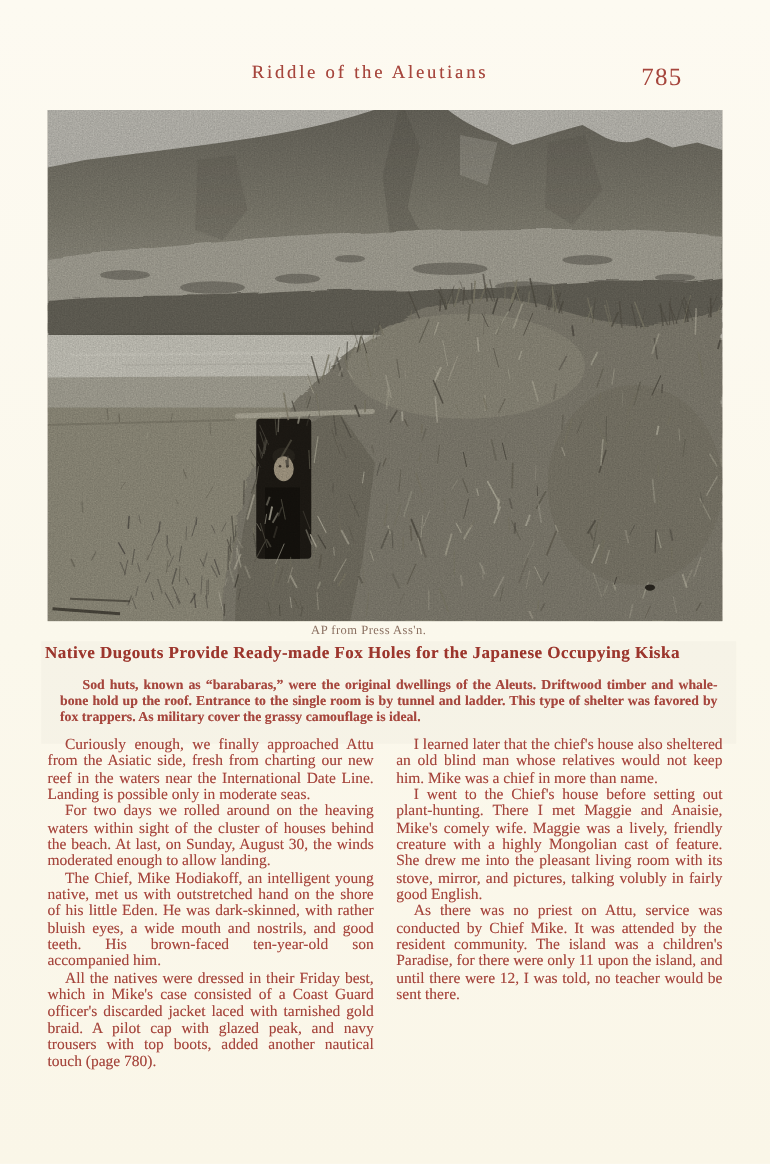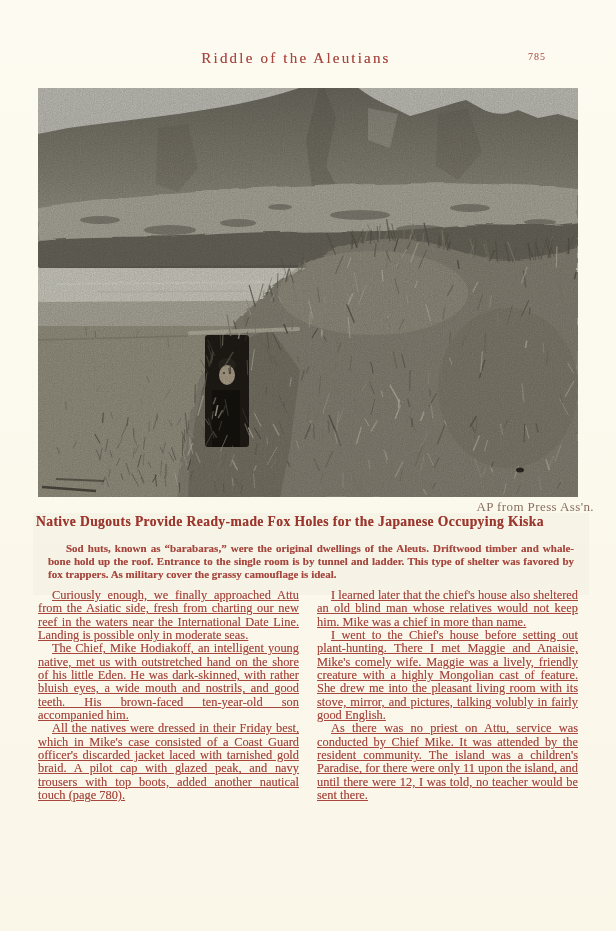--- a/index.html
+++ b/index.html
@@ -10,38 +10,38 @@
     color:var(--ink,#a6463d);
     position:relative;
   }
   .page{position:absolute;inset:0;background:linear-gradient(180deg,#fdfaf1 0%,#fbf8ec 55%,#faf6e8 100%);}
   .header{position:absolute;top:50px;left:38px;width:540px;height:20px;}
   .running-title{
     position:absolute;left:0;right:24px;text-align:center;
     font-size:15px;letter-spacing:2.2px;color:var(--ink,#a6463d);
     text-shadow:0 0 .4px rgba(166,70,61,.55);
   }
-  .page-number{position:absolute;right:32px;top:1px;font-size:10px;letter-spacing:1px;}
+  .page-number{position:absolute;right:32px;top:1px;font-size:20px;letter-spacing:1px;}
   .photo-wrap{position:absolute;top:88px;left:38px;width:540px;height:409px;background:#b9b6ab;overflow:hidden;}
   .photo-wrap svg{display:block;}
   .credit{
-    position:absolute;top:499px;left:54px;width:540px;text-align:right;
-    font-size:13px;letter-spacing:.4px;color:var(--credit,#8a6f60);
+    position:absolute;top:499px;left:25px;width:540px;text-align:center;
+    font-size:10px;letter-spacing:.4px;color:var(--credit,#8a6f60);
   }
   .caption{position:absolute;top:513px;left:33px;width:550px;background:rgba(205,210,185,.10);padding:1px 3px;}
   .cap-head{
     font-weight:bold;font-size:13.6px;letter-spacing:.4px;
     color:var(--ink_bold,#9c362d);margin:0 0 3px 0;
     text-shadow:0 0 .4px rgba(156,54,45,.6);
   }
   .cap-body{
     margin:12px;font-size:11px;line-height:13.2px;text-align:justify;text-indent:18px;
     color:var(--ink,#a6463d);text-shadow:0 0 .3px rgba(166,70,61,.5);font-weight:bold;
   }
-  .columns{position:absolute;top:589px;left:38px;width:540px;display:flex;gap:18px;text-decoration:underline;}
+  .columns{position:absolute;top:589px;left:38px;width:540px;display:flex;gap:18px;}
   .col{width:261px;font-size:12.4px;line-height:13.35px;text-align:justify;hyphens:none;}
   .col p{margin:0;text-indent:14px;text-shadow:0 0 .35px rgba(166,70,61,.5);}
 </style>
 </head>
 <body style="--ink: #a6463d; --ink_bold: #9c362d; --paper: #fbf8ec; --credit: #8a6f60;">
 
 <div class="page">
 
   <div class="header">
     <div class="running-title">Riddle of the Aleutians</div>
@@ -553,20 +553,21 @@
   <div class="credit">AP from Press Ass'n.</div>
 
   <div class="caption">
     <div class="cap-head">Native Dugouts Provide Ready-made Fox Holes for the Japanese Occupying Kiska</div>
     <p class="cap-body">Sod huts, known as “barabaras,” were the original dwellings of the Aleuts. Driftwood timber and whale-bone hold up the roof. Entrance to the single room is by tunnel and ladder. This type of shelter was favored by fox trappers. As military cover the grassy camouflage is ideal.</p>
   </div>
 
   <div class="columns">
     <div class="col">
       <p>Curiously enough, we finally approached Attu from the Asiatic side, fresh from charting our new reef in the waters near the International Date Line. Landing is possible only in moderate seas.</p>
+      <p>For two days we rolled around on the heaving waters within sight of the cluster of houses behind the beach. At last, on Sunday, August 30, the winds moderated enough to allow landing.</p>
       <p>The Chief, Mike Hodiakoff, an intelligent young native, met us with outstretched hand on the shore of his little Eden. He was dark-skinned, with rather bluish eyes, a wide mouth and nostrils, and good teeth. His brown-faced ten-year-old son accompanied him.</p>
       <p>All the natives were dressed in their Friday best, which in Mike's case consisted of a Coast Guard officer's discarded jacket laced with tarnished gold braid. A pilot cap with glazed peak, and navy trousers with top boots, added another nautical touch (page 780).</p>
     </div>
     <div class="col">
       <p>I learned later that the chief's house also sheltered an old blind man whose relatives would not keep him. Mike was a chief in more than name.</p>
       <p>I went to the Chief's house before setting out plant-hunting. There I met Maggie and Anaisie, Mike's comely wife. Maggie was a lively, friendly creature with a highly Mongolian cast of feature. She drew me into the pleasant living room with its stove, mirror, and pictures, talking volubly in fairly good English.</p>
       <p>As there was no priest on Attu, service was conducted by Chief Mike. It was attended by the resident community. The island was a children's Paradise, for there were only 11 upon the island, and until there were 12, I was told, no teacher would be sent there.</p>
     </div>
   </div>
 

